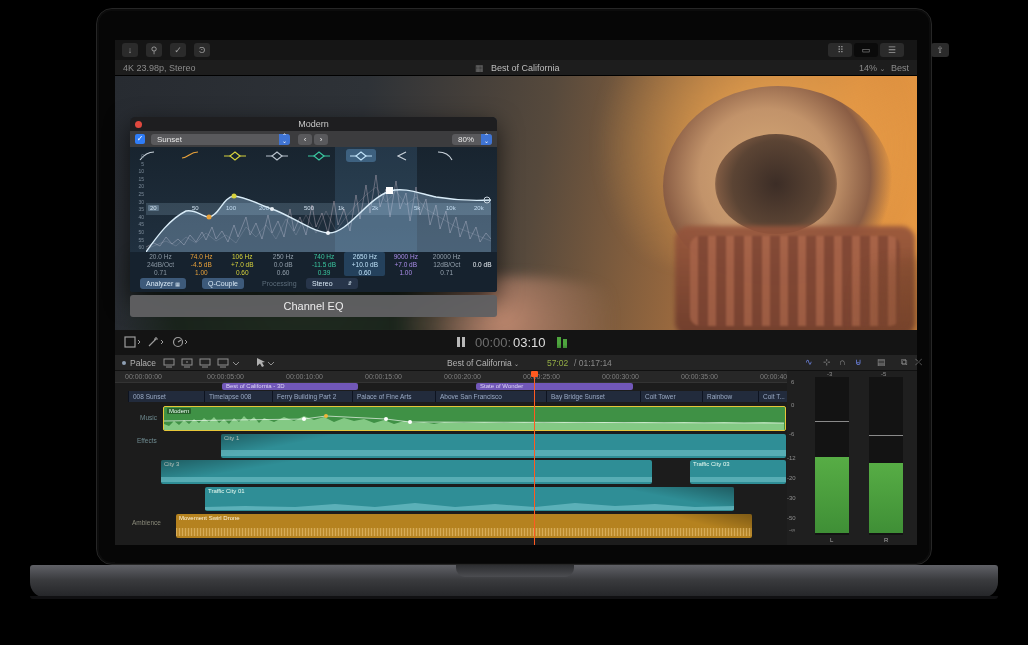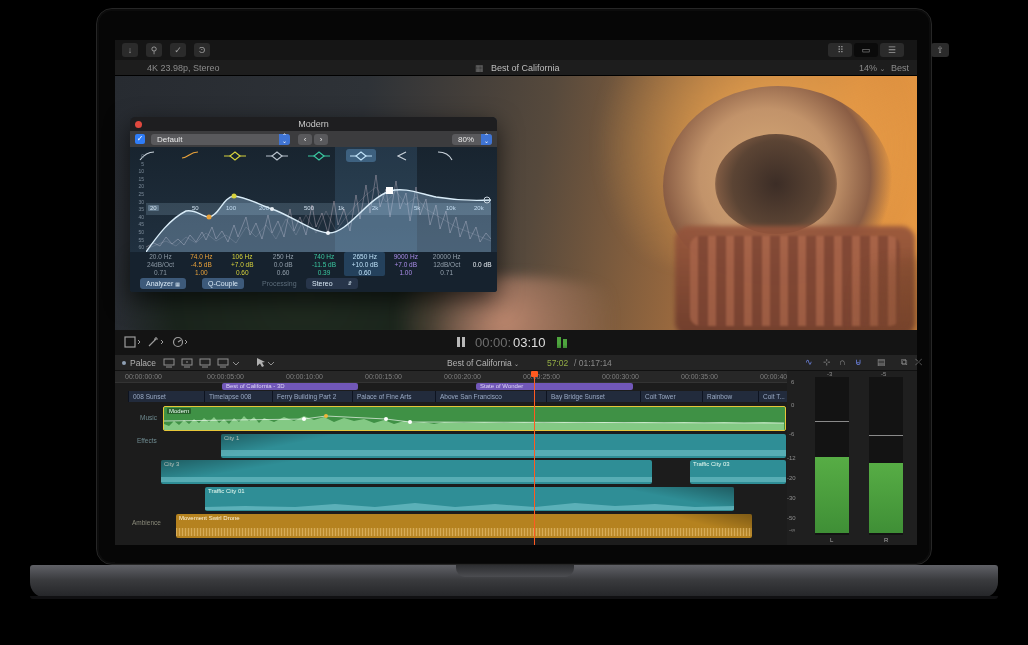--- a/index.html
+++ b/index.html
@@ -82,21 +82,21 @@
     <div class="tbtn" style="left:31px;width:16px;">⚲</div>
     <div class="tbtn" style="left:55px;width:16px;">✓</div>
     <div class="tbtn" style="left:79px;width:16px;">Ͽ</div>
     <div class="tbtn seg" style="left:713px;width:24px;letter-spacing:-1px;">⠿</div>
     <div class="tbtn seg sel" style="left:739px;width:24px;">▭</div>
     <div class="tbtn seg" style="left:765px;width:24px;">☰</div>
     <div class="tbtn" style="left:816px;width:18px;">⇧</div>
   </div>
 
   <div class="infobar">
-    <span class="abs dimtxt" style="left:8px;margin-left:24px;">4K 23.98p, Stereo</span>
+    <span class="abs dimtxt" style="left:8px;">4K 23.98p, Stereo</span>
     <span class="abs dimtxt" style="left:360px;color:#6e6e6e;">▦</span>
     <span class="abs" style="left:376px;color:#bdbdbd;font-size:9px;line-height:16px;">Best of California</span>
     <span class="abs dimtxt" style="left:744px;"><span>14%</span> <span style="font-size:7px;">⌄</span></span>
     <span class="abs dimtxt" style="left:776px;"><span>Best</span> <span style="font-size:7px;">⌄</span></span>
   </div>
 
   <div class="viewer">
     <div class="v-layer" style="left:0;top:0;width:100%;height:100%;
          background:linear-gradient(100deg,#272b31 0%,#2e3237 30%,#56493c 52%,#9c6a3e 72%,#d98d3f 88%,#e89a44 100%);"></div>
     <div class="v-layer" style="left:430px;top:-60px;width:420px;height:260px;border-radius:50%;
@@ -118,21 +118,21 @@
   </div>
 
   <div class="eqwin">
     <div class="eq-title">
       <span class="abs" style="left:5px;top:4px;width:7px;height:7px;border-radius:50%;background:#e0483e;"></span>
       <span>Modern</span>
     </div>
     <div class="eq-ctrl">
       <span class="abs" style="left:5px;top:3px;width:10px;height:10px;border-radius:2px;background:#2f7cf6;color:#fff;font-size:8px;line-height:10px;text-align:center;">✓</span>
       <span class="pill" style="left:21px;width:139px;padding-left:6px;">
-        <span>Default</span>
+        <span>Sunset</span>
         <span class="bluecap">⌃<br>⌄</span>
       </span>
       <span class="pill" style="left:168px;width:14px;text-align:center;">‹</span>
       <span class="pill" style="left:184px;width:14px;text-align:center;">›</span>
       <span class="pill" style="left:322px;width:40px;padding-left:6px;">
         <span>80%</span>
         <span class="bluecap">⌃<br>⌄</span>
       </span>
     </div>
 
@@ -254,20 +254,21 @@
       </div>
     </div>
 
     <div class="eq-btns">
       <span class="eqbtn" style="left:10px;"><span>Analyzer</span> <span style="font-size:5px;">▦</span></span>
       <span class="eqbtn" style="left:72px;"><span>Q-Couple</span></span>
       <span class="abs" style="left:132px;top:4px;font-size:7px;color:#5c6c7a;">Processing</span>
       <span class="eqbtn" style="left:176px;background:#27354a;width:52px;"><span>Stereo</span> <span style="float:right;font-size:5px;">⇵</span></span>
     </div>
   </div>
+  <div class="tooltipbar">Channel EQ</div>
 
   <div class="transport">
     <svg class="abs" style="left:8px;top:6px;" width="18" height="12" viewBox="0 0 18 12">
       <rect x="2" y="1" width="10" height="10" fill="none" stroke="#9c9c9c" stroke-width="1.2"></rect>
       <path d="M15,4 l2,2 -2,2" stroke="#9c9c9c" fill="none" stroke-width="1"></path>
     </svg>
     <svg class="abs" style="left:32px;top:6px;" width="18" height="12" viewBox="0 0 18 12">
       <path d="M2,10 L9,3 M9,1 v2 M7,3 h4" stroke="#9c9c9c" fill="none" stroke-width="1.2"></path>
       <path d="M14,4 l2,2 -2,2" stroke="#9c9c9c" fill="none" stroke-width="1"></path>
     </svg>

